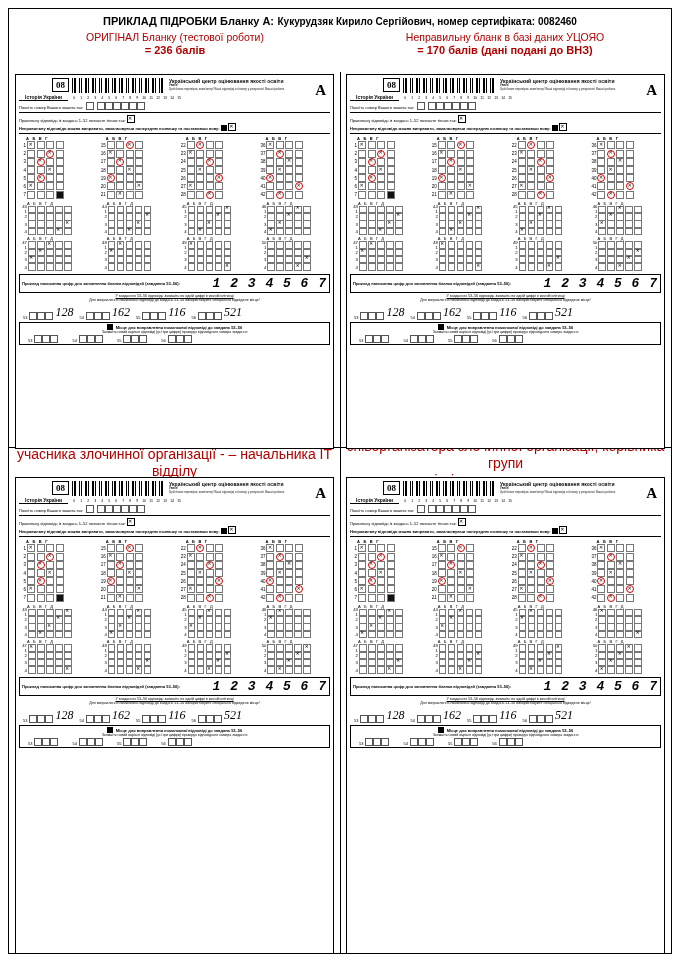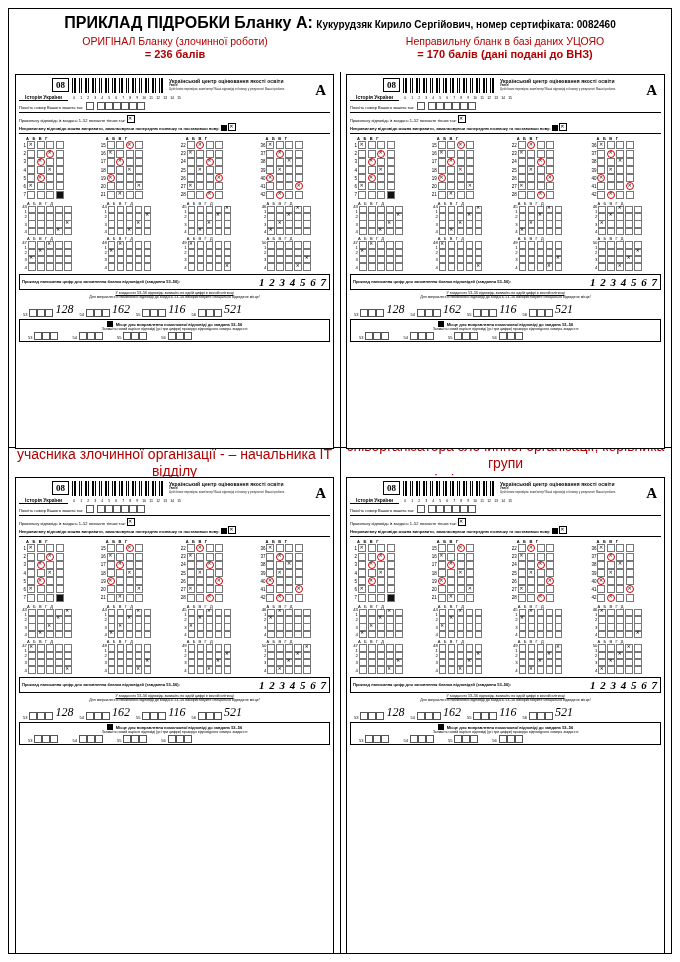--- a/index.html
+++ b/index.html
@@ -1,21 +1,21 @@
 <!DOCTYPE html>
 <html><head>
 <meta charset="utf-8">
 <style>
   html,body{margin:0;padding:0;background:#ffffff;}
   body{width:680px;height:962px;font-family:"Liberation Sans",sans-serif;color:#000;}
   #page{position:relative;width:680px;height:962px;box-sizing:border-box;padding:8px 10px;}
   .outer-frame{position:absolute;left:8px;top:8px;width:664px;height:946px;border:1px solid #000;box-sizing:border-box;}
   .title-block{position:relative;text-align:center;padding-top:6px;}
   .title-main{font-size:12.5px;font-weight:bold;}
-  .title-main .t1{font-size:16px;text-align:center;}
+  .title-main .t1{font-size:11px;text-align:center;}
   .title-main .t2{font-weight:bold;font-size:10px;}
   .subtitle-row{display:flex;width:100%;margin-top:3px;}
   .subtitle-col{flex:1;text-align:center;color:#b00000;font-size:10.5px;line-height:1.25;}
   .subtitle-col .b{font-weight:bold;font-size:11px;}
   .grid{position:absolute;left:9px;top:72px;width:662px;height:880px;display:grid;grid-template-columns:1fr 1fr;grid-template-rows:375px 28px 477px;}
   .caption-cell{color:#b00000;font-size:14px;text-align:center;line-height:1.2;padding:1px 6px;box-sizing:border-box;margin-top:32px;}
   .caption-cell.r2{grid-row:2;}
   
   .sheet{position:relative;margin:2px 6px;border:1px solid #000;background:#fff;box-sizing:border-box;height:100%;overflow:hidden;font-size:4px;}
   .sheet-inner{position:absolute;inset:3px;}
@@ -60,21 +60,21 @@
   .s2blk{width:23%;}
   .s2hdr{font-size:4px;letter-spacing:1.1px;padding-left:8px;}
   .s2line{display:flex;align-items:center;height:7.4px;}
   .s2num{width:8px;text-align:right;font-size:4.3px;padding-right:1px;}
   .s2opts{display:flex;gap:1.5px;}
   .s2opt{width:5.5px;height:5.5px;border:0.5px solid #777;position:relative;}
   .s2opt.x:before{content:"\2715";position:absolute;left:0.3px;top:-1.6px;font-size:4.6px;}
   
   .bot{margin-top:3px;}
   .bot-title{border:1px solid #000;font-size:4px;font-weight:bold;padding:1px 2px;display:flex;justify-content:space-between;align-items:center;}
-  .hand{font-family:Liberation Serif, serif;font-style:italic;font-size:11px;letter-spacing:1px;}
+  .hand{font-family:Liberation Mono, monospace;font-style:italic;font-size:13px;letter-spacing:1px;}
   .bot-note{font-size:3.6px;text-align:center;line-height:1.3;margin-top:1px;}
   .bot-note .u{text-decoration:underline;}
   .bot-row{display:flex;gap:6px;font-size:4px;align-items:flex-end;margin-top:2px;padding:0 4px;}
   .bot-cell{display:flex;align-items:flex-end;gap:2px;}
   .hw{font-family:"Liberation Serif",serif;font-style:italic;font-size:12px;}
   .corr{border:1px solid #000;margin-top:2px;padding:1px 2px;}
   .corr-h{display:flex;align-items:center;gap:3px;font-size:4px;font-weight:bold;justify-content:center;}
   .corr-sub{font-size:3.5px;text-align:center;}
   .corr-row{display:flex;gap:14px;font-size:4px;padding-left:6px;margin-top:1px;}
   .v-sep{position:absolute;left:50%;top:72px;bottom:8px;border-left:1px solid #000;}
@@ -87,21 +87,21 @@
 <div id="page">
   <div class="outer-frame"></div>
 
   <div class="title-block">
     <div class="title-main">
       <span class="t1">ПРИКЛАД ПІДРОБКИ Бланку А:</span>
       <span class="t2">Кукурудзяк Кирило Сергійович, номер сертифіката: 0082460</span>
     </div>
     <div class="subtitle-row">
       <div class="subtitle-col">
-        <div>ОРИГІНАЛ Бланку (злочинної роботи)</div>
+        <div>ОРИГІНАЛ Бланку (тестової роботи)</div>
         <div class="b">= 236 балів</div>
       </div>
       <div class="subtitle-col">
         <div>Неправильну бланк в базі даних УЦОЯО</div>
         <div class="b">= 170 балів (дані подані до ВНЗ)</div>
       </div>
     </div>
   </div>
 
   <div class="v-sep"></div>

